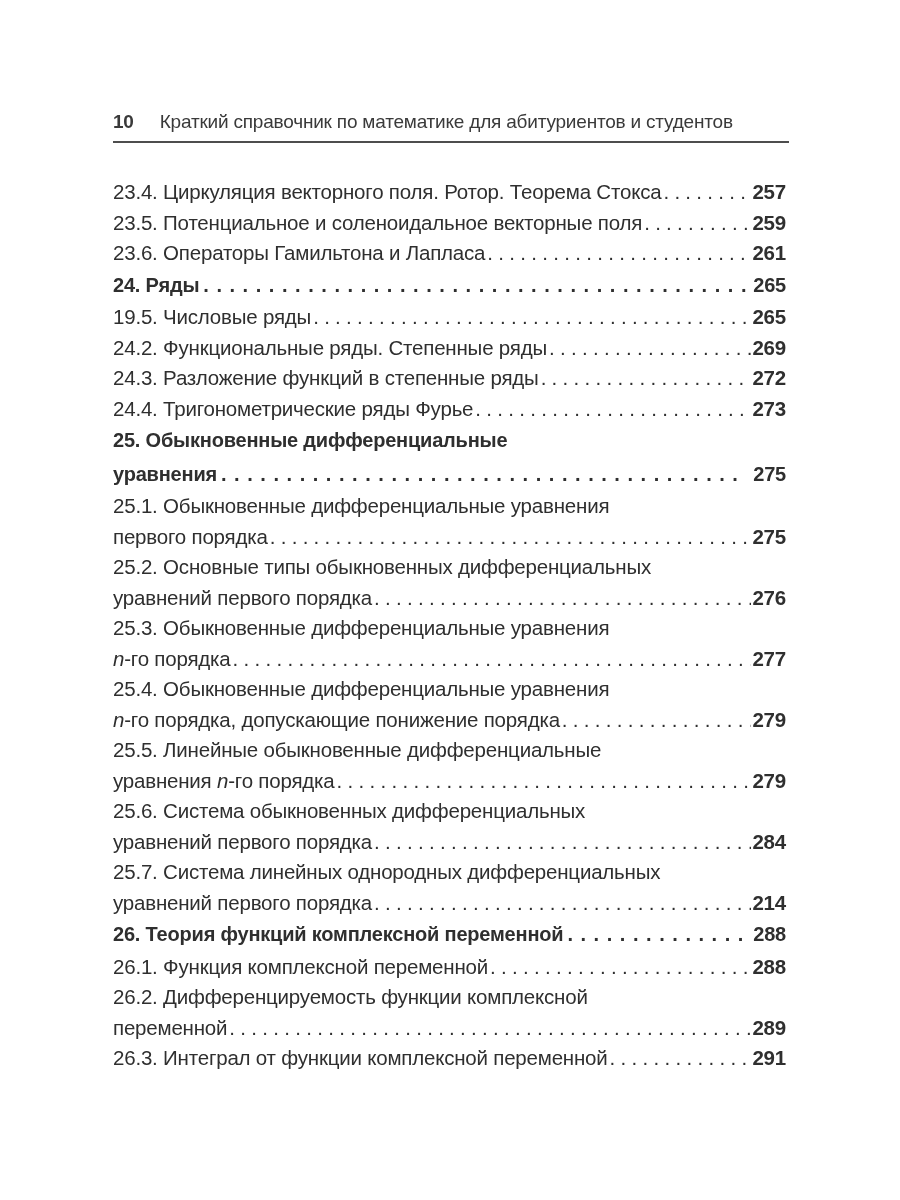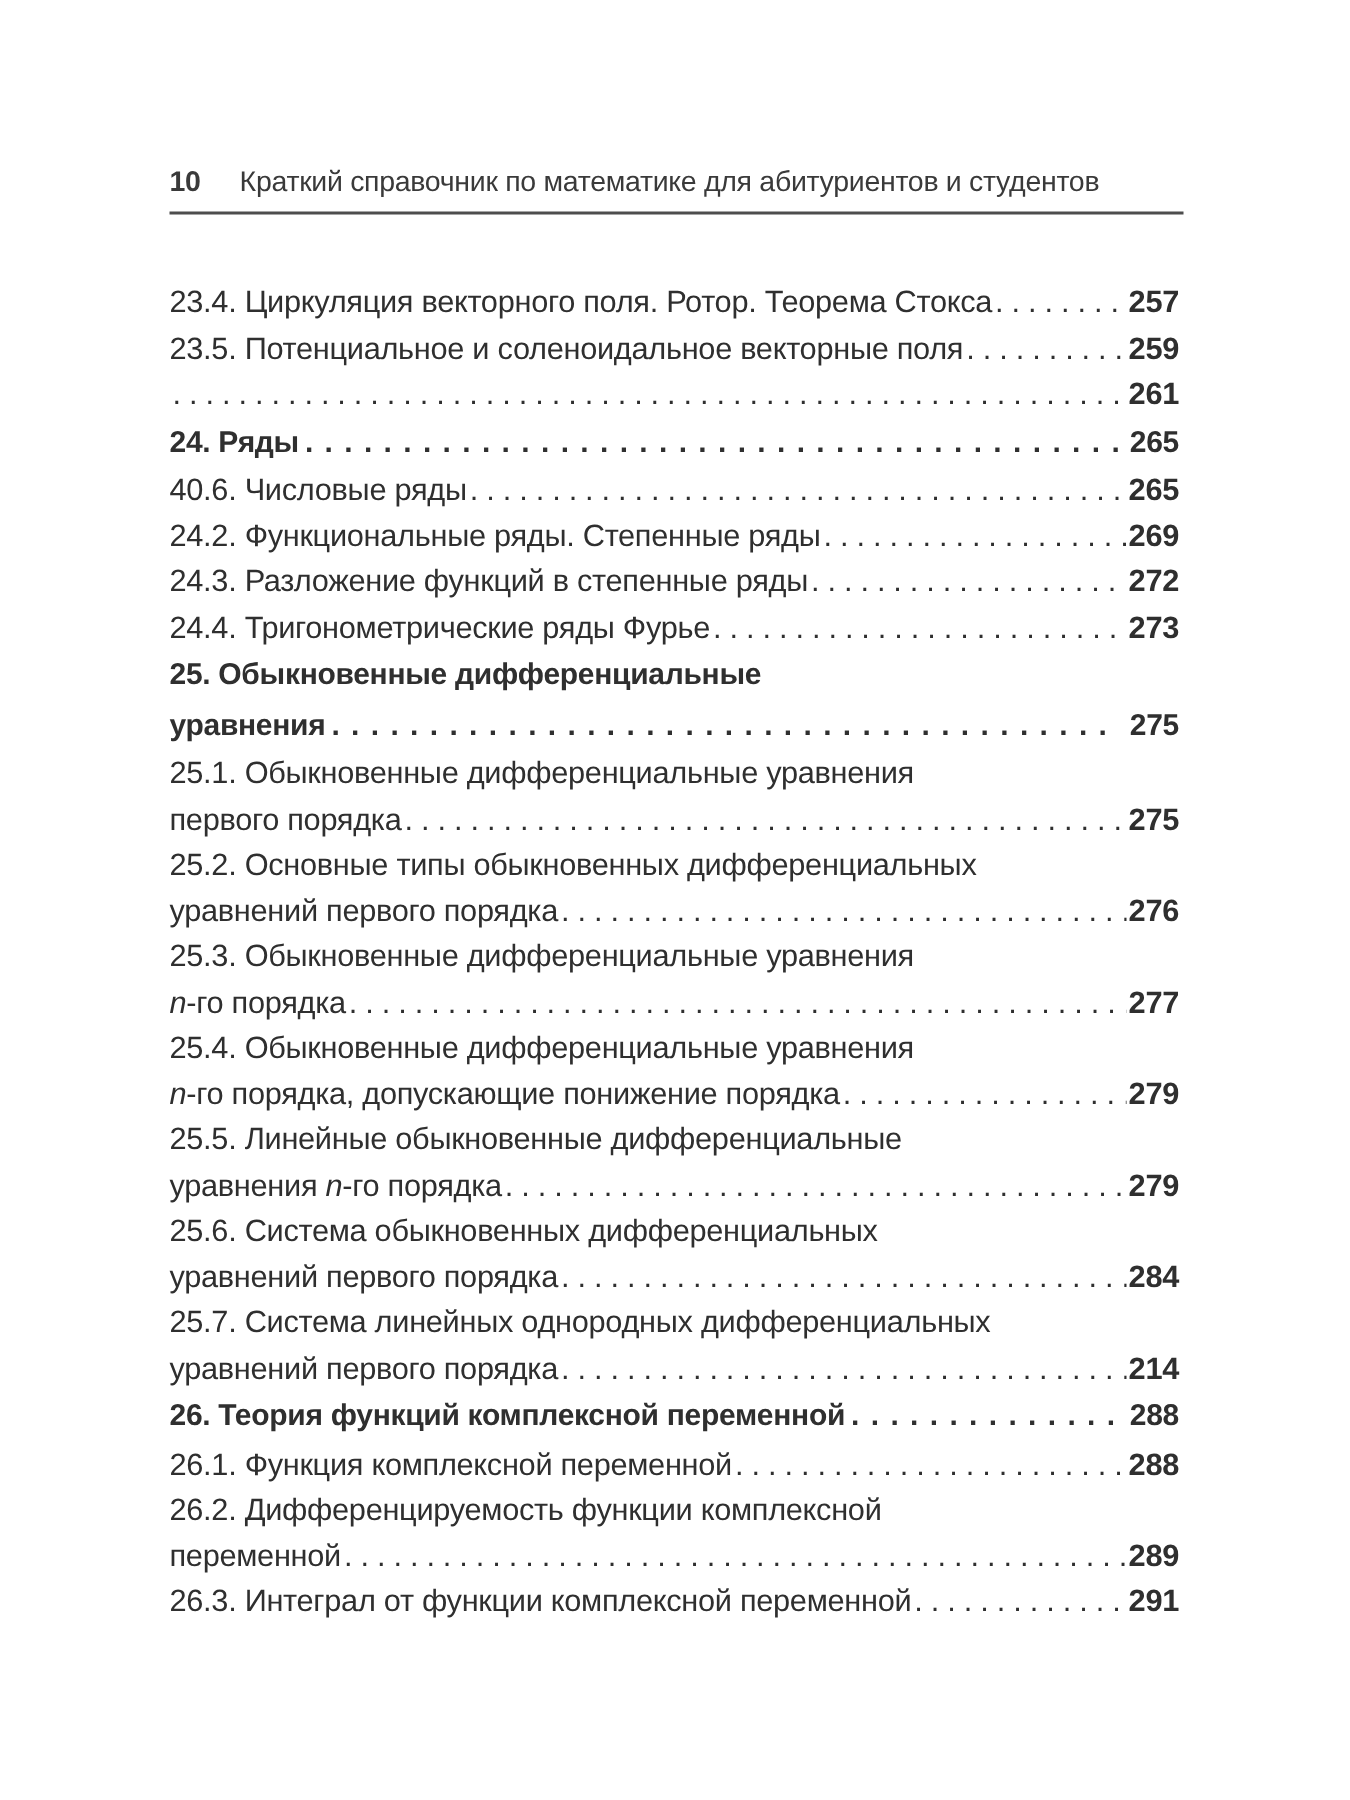--- a/index.html
+++ b/index.html
@@ -24,21 +24,21 @@
     font-size:19px;line-height:22px;color:var(--header-text);
     border-bottom:2px solid var(--rule);
     padding-bottom:8px;
     letter-spacing:-0.2px;
     white-space:nowrap;
   }
   .running-head .num{font-weight:700;}
 
   
   .toc{
-    position:absolute;left:113px;top:173px;width:673px;
+    position:absolute;left:113px;top:163px;width:673px;
     font-size:20.5px;letter-spacing:-0.2px;
   }
   .entry .line{
     display:flex;align-items:baseline;
     height:30.5px;line-height:30.5px;
     white-space:nowrap;
   }
   .entry .t{flex:0 0 auto;white-space:pre;}
   .entry .t .it{font-style:italic;}
   .entry .dots{
@@ -71,34 +71,35 @@
       </div>
       <div class="entry">
         <div class="line">
           <span class="t"><span>23.5. Потенциальное и соленоидальное векторные поля</span></span>
           <span class="dots">. . . . . . . . . . . . . . . . . . . . . . . . . . . . . . . . . . . . . . . . . . . . . . . . . . . . . . . . . . . . . . . . . . . . . . . . . . . . . . . . . . . . . . . . . . </span>
           <span class="pg">259</span>
         </div>
       </div>
       <div class="entry">
         <div class="line">
+          <span class="t"><span>23.6. Операторы Гамильтона и Лапласа</span></span>
           <span class="dots">. . . . . . . . . . . . . . . . . . . . . . . . . . . . . . . . . . . . . . . . . . . . . . . . . . . . . . . . . . . . . . . . . . . . . . . . . . . . . . . . . . . . . . . . . . </span>
           <span class="pg">261</span>
         </div>
       </div>
       <div class="entry bold">
         <div class="line">
           <span class="t"><span>24. Ряды</span></span>
           <span class="dots">. . . . . . . . . . . . . . . . . . . . . . . . . . . . . . . . . . . . . . . . . . . . . . . . . . . . . . . . . . . . . . . . . . . . . . . . . . . . . . . . . . . . . . . . . . </span>
           <span class="pg">265</span>
         </div>
       </div>
       <div class="entry">
         <div class="line">
-          <span class="t"><span>40.6. Числовые ряды</span></span>
+          <span class="t"><span>19.5. Числовые ряды</span></span>
           <span class="dots">. . . . . . . . . . . . . . . . . . . . . . . . . . . . . . . . . . . . . . . . . . . . . . . . . . . . . . . . . . . . . . . . . . . . . . . . . . . . . . . . . . . . . . . . . . </span>
           <span class="pg">265</span>
         </div>
       </div>
       <div class="entry">
         <div class="line">
           <span class="t"><span>24.2. Функциональные ряды. Степенные ряды</span></span>
           <span class="dots">. . . . . . . . . . . . . . . . . . . . . . . . . . . . . . . . . . . . . . . . . . . . . . . . . . . . . . . . . . . . . . . . . . . . . . . . . . . . . . . . . . . . . . . . . . </span>
           <span class="pg">269</span>
         </div>

